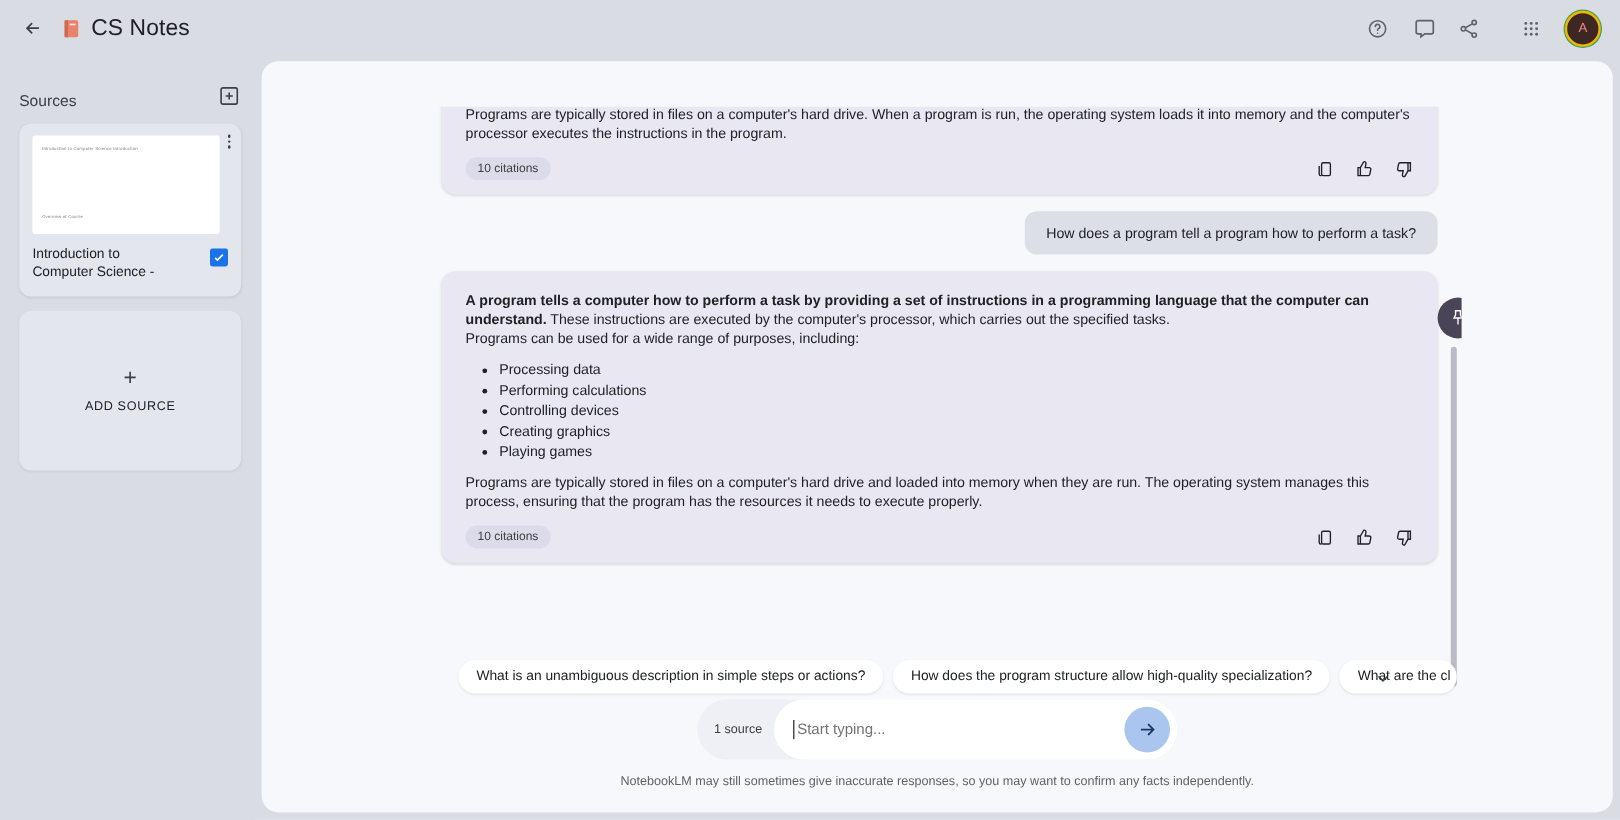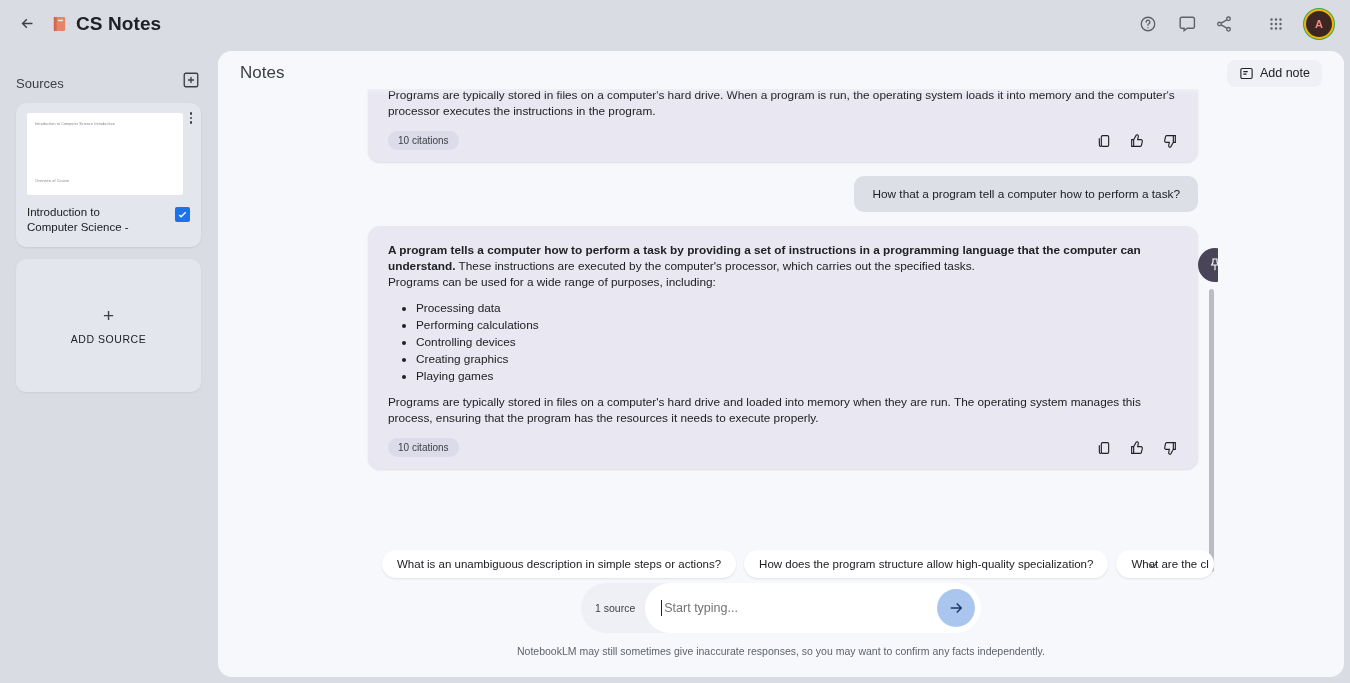--- a/index.html
+++ b/index.html
@@ -6,21 +6,21 @@
   html, body {
     width: 1350px; height: 683px;
     background: #d9dce3;
     font-family: "Liberation Sans", sans-serif;
     overflow: hidden;
   }
 
   
   .topbar {
     position: absolute; top: 0; left: 0; width: 1350px; height: 47px;
-    display: flex; align-items: center; font-weight: bold;
+    display: flex; align-items: center;
   }
   .back-btn {
     margin-left: 12px; width: 30px; height: 30px;
     display: flex; align-items: center; justify-content: center;
     border-radius: 50%; cursor: pointer;
   }
   .brand {
     display: flex; align-items: center; gap: 7px; margin-left: 8px;
   }
   .brand-icon {
@@ -328,30 +328,20 @@
   </div>
 
   <div class="add-source-card">
     <div class="add-plus">+</div>
     <div class="add-source-label">ADD SOURCE</div>
   </div>
 </div>
 
 <div class="main-panel">
 
-  <div class="panel-head">
-    <span class="panel-title">Notes</span>
-    <div class="add-note-btn">
-      <svg width="15" height="15" viewBox="0 0 24 24" fill="none" stroke="#202124" stroke-width="1.8">
-        <rect x="3" y="4" width="18" height="16" rx="2"></rect>
-        <path d="M7 9h7M7 13h5"></path>
-      </svg>
-      <span>Add note</span>
-    </div>
-  </div>
 
   <div class="chat-area">
     <div class="chat-inner">
 
       <div class="card" style="margin-top:-18px;">
         <p>Programs are typically stored in files on a computer's hard drive. When a program is run, the operating system loads it into memory and the computer's processor executes the instructions in the program.</p>
         <div class="card-footer">
           <span class="citations">10 citations</span>
           <span class="footer-icons">
             <span class="fi">
@@ -368,21 +358,21 @@
             <span class="fi">
               <svg width="16" height="16" viewBox="0 0 24 24" fill="none" stroke="#202124" stroke-width="1.7">
                 <path d="M17 14V4h3v10zM17 14l-4 7a2 2 0 01-3-2l1-5H6a2 2 0 01-2-2.3l1.2-6A2 2 0 017.2 4H17z"></path>
               </svg>
             </span>
           </span>
         </div>
       </div>
 
       <div class="query-row">
-        <div class="query-bubble">How that a program tell a computer how to perform a task?</div>
+        <div class="query-bubble">How does a program tell a program how to perform a task?</div>
       </div>
 
       <div class="card">
         <p>
           <span class="lead">A program tells a computer how to perform a task by providing a set of instructions in a programming language that the computer can understand.</span><span> These instructions are executed by the computer's processor, which carries out the specified tasks.</span>
         </p>
         <p style="margin-top:0">Programs can be used for a wide range of purposes, including:</p>
         <ul>
           <li>Processing data</li>
           <li>Performing calculations</li>

